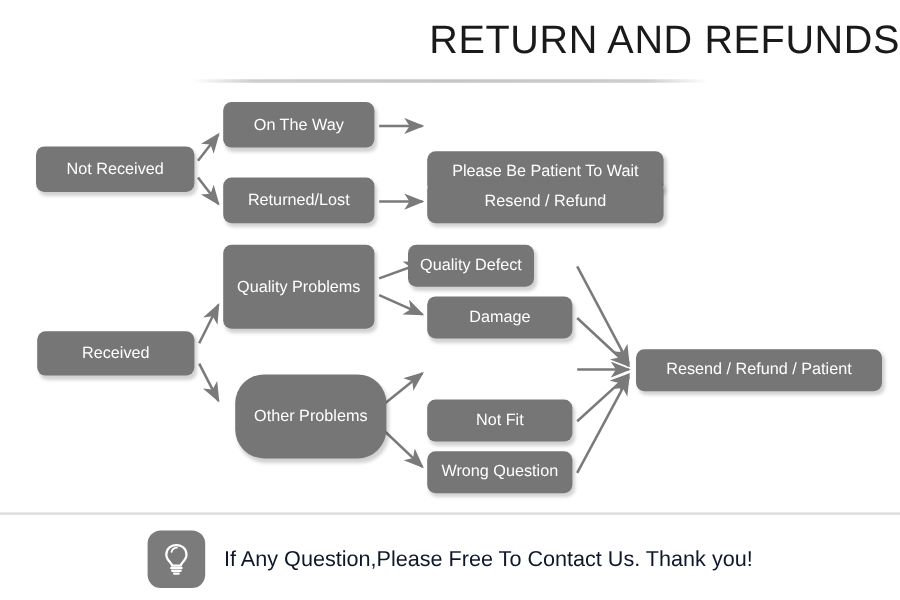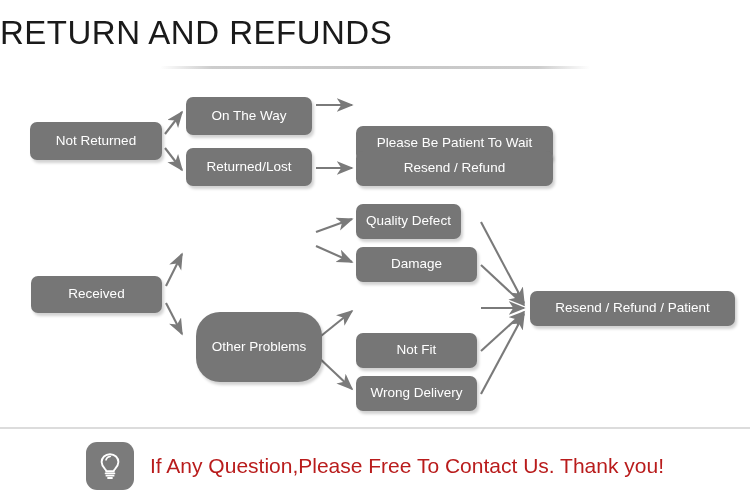--- a/index.html
+++ b/index.html
@@ -16,21 +16,21 @@
     height: 500px;
     background: #ffffff;
     overflow: hidden;
   }
   
   #title {
     position: absolute;
     left: 0;
     top: 14px;
     width: 750px;
-    text-align: left;
+    text-align: right;
     font-size: 33px;
     font-weight: 400;
     letter-spacing: 0.5px;
     color: #1a1a1a;
     font-family: "Liberation Sans", sans-serif;
   }
   #title-divider {
     position: absolute;
     left: 160px;
     top: 66px;
@@ -94,22 +94,22 @@
     height: 48px;
     border-radius: 11px;
     background: #7b7b7b;
     display: flex;
     align-items: center;
     justify-content: center;
     flex: none;
   }
   #footer-text {
     margin-left: 16px;
-    font-size: 21px;
-    color: #b91c1c;
+    font-size: 18px;
+    color: #0f172a;
     white-space: nowrap;
     font-family: "Liberation Sans", sans-serif;
   }
 </style>
 </head>
 <body>
 
 <div id="page">
 
   <div id="title">RETURN AND REFUNDS</div>
@@ -149,31 +149,32 @@
       <line x1="481" y1="222" x2="524" y2="303"></line>
       <line x1="481" y1="265" x2="524" y2="305"></line>
       <line x1="481" y1="308" x2="524" y2="308"></line>
       <line x1="481" y1="351" x2="524" y2="312"></line>
       <line x1="481" y1="394" x2="524" y2="314"></line>
     </g>
 
     <line x1="455" y1="149" x2="455" y2="130" stroke="#7a7a7a" stroke-width="1.5" fill="none" marker-end="url(#ah-sm)"></line>
   </svg>
 
-  <div class="node" style="left:30px;  top:122px; width:132px; height:38px;">Not Returned</div>
-  <div class="node" style="left:186px; top:85px;  width:126px; height:38px;margin-top:12px;">On The Way</div>
+  <div class="node" style="left:30px;  top:122px; width:132px; height:38px;">Not Received</div>
+  <div class="node" style="left:186px; top:85px;  width:126px; height:38px;">On The Way</div>
   <div class="node" style="left:186px; top:148px; width:126px; height:38px;">Returned/Lost</div>
   <div class="node" style="left:356px; top:90px;  width:197px; height:35px;margin-top:36px;">Please Be Patient To Wait</div>
   <div class="node" style="left:356px; top:151px; width:197px; height:35px;">Resend / Refund</div>
   <div class="node" style="left:31px;  top:276px; width:131px; height:37px;">Received</div>
+  <div class="node" style="left:186px; top:204px; width:126px; height:70px;">Quality Problems</div>
   <div class="node" style="left:196px; top:312px; width:126px; height:70px;border-radius:24px;">Other Problems</div>
-  <div class="node" style="left:356px; top:204px; width:105px; height:35px;">Quality Defect</div>
+  <div class="node" style="left:340px; top:204px; width:105px; height:35px;">Quality Defect</div>
   <div class="node" style="left:356px; top:247px; width:121px; height:35px;">Damage</div>
   <div class="node" style="left:356px; top:333px; width:121px; height:35px;">Not Fit</div>
-  <div class="node" style="left:356px; top:376px; width:121px; height:35px;">Wrong Delivery</div>
+  <div class="node" style="left:356px; top:376px; width:121px; height:35px;">Wrong Question</div>
   <div class="node" style="left:530px; top:291px; width:205px; height:35px;">Resend / Refund / Patient</div>
 
   <div id="footer-divider"></div>
   <div id="footer">
     <div id="bulb-badge">
       <svg width="34" height="34" viewBox="0 0 34 34" aria-hidden="true">
         <path d="M17 5.2 C12.1 5.2 8.6 8.7 8.6 13.1 C8.6 16.1 10.3 18.1 11.9 19.8
                  C12.8 20.7 13.2 21.4 13.3 22.3 L20.7 22.3 C20.8 21.4 21.2 20.7 22.1 19.8
                  C23.7 18.1 25.4 16.1 25.4 13.1 C25.4 8.7 21.9 5.2 17 5.2 Z" fill="none" stroke="#ffffff" stroke-width="1.9" stroke-linejoin="round"></path>
         <path d="M12.9 10.9 C13.6 8.7 15.3 7.5 17.4 7.4" fill="none" stroke="#ffffff" stroke-width="1.5" stroke-linecap="round"></path>

